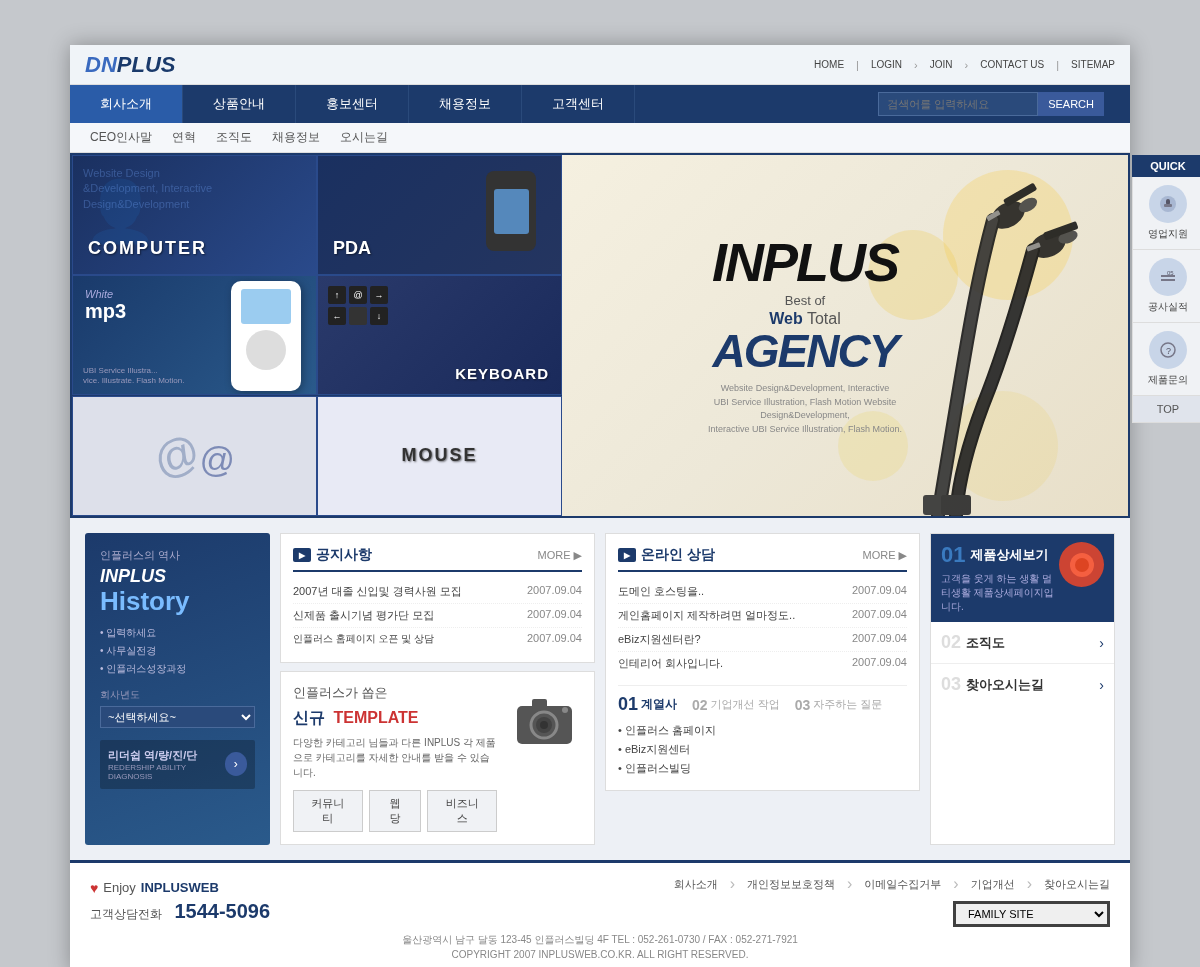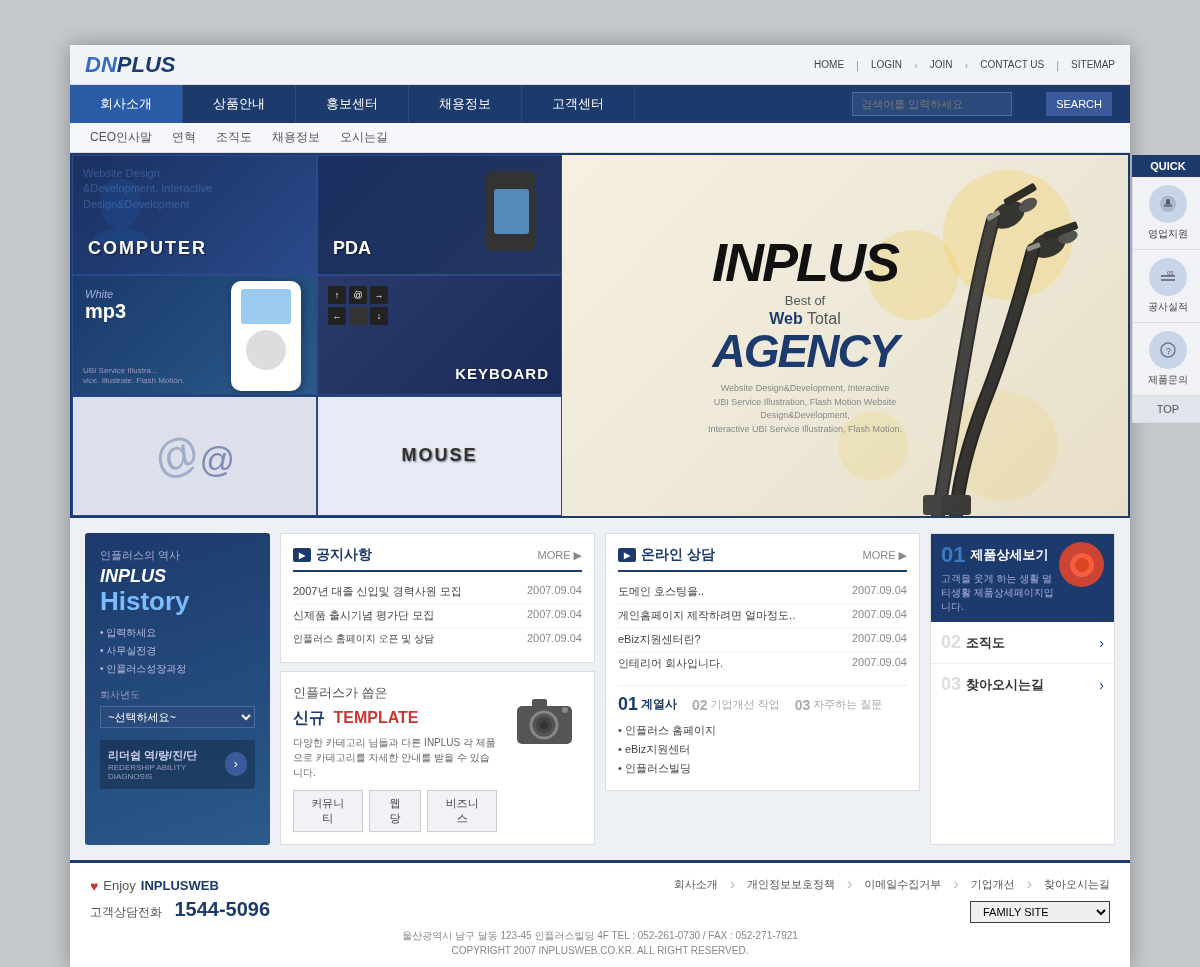--- a/index.html
+++ b/index.html
@@ -15,21 +15,21 @@
     .logo span.dn { color: #3a6abf; }
     .logo span.plus { color: #1a3a6b; }
     .top-nav { display: flex; gap: 12px; align-items: center; font-size: 11px; color: #555; }
     .top-nav a { color: #444; text-decoration: none; font-size: 10px; }
     .top-nav .sep { color: #999; }
 
     
     .main-nav { background: #1c3a6b; display: flex; align-items: center; height: 38px; }
     .main-nav .nav-item { color: #fff; font-size: 13px; padding: 0 30px; height: 38px; display: flex; align-items: center; cursor: pointer; border-right: 1px solid #2a4a7b; }
     .main-nav .nav-item:hover, .main-nav .nav-item.active { background: #2a5ca8; }
-    .main-nav .search-area { margin-left: auto; display: flex; align-items: center; padding-right: 18px; gap: 34px; }
+    .main-nav .search-area { margin-left: auto; display: flex; align-items: center; padding-right: 26px; }
     .main-nav .search-input { width: 160px; height: 24px; border: 1px solid #4a6a9b; background: #2a4a7b; color: #fff; padding: 0 8px; font-size: 11px; }
     .main-nav .search-btn { background: #3a5a9b; color: #fff; border: none; padding: 4px 10px; font-size: 11px; cursor: pointer; height: 24px; }
 
     
     .sub-nav { background: #f5f7fa; border-bottom: 1px solid #ddd; padding: 6px 20px; display: flex; gap: 20px; }
     .sub-nav a { color: #555; font-size: 12px; text-decoration: none; }
 
     
     .hero-section { display: flex; height: 365px; border: 2px solid #1c3a6b; }
     .hero-left { width: 490px; display: grid; grid-template-columns: 1fr 1fr; grid-template-rows: 1fr 1fr 1fr; background: #1c3a6b; flex-shrink: 0; }
@@ -429,21 +429,21 @@
             <span style="color:#bbb;">›</span>
             <a href="#" style="font-size:11px;color:#555;text-decoration:none;">개인정보보호정책</a>
             <span style="color:#bbb;">›</span>
             <a href="#" style="font-size:11px;color:#555;text-decoration:none;">이메일수집거부</a>
             <span style="color:#bbb;">›</span>
             <a href="#" style="font-size:11px;color:#555;text-decoration:none;">기업개선</a>
             <span style="color:#bbb;">›</span>
             <a href="#" style="font-size:11px;color:#555;text-decoration:none;">찾아오시는길</a>
           </div>
           <div style="display:flex;align-items:center;gap:6px;">
-            <select style="padding:3px 8px;font-size:11px;border:1px solid #404040;width:140px;">
+            <select style="padding:3px 8px;font-size:11px;border:3px solid #404040;width:157px;">
               <option>FAMILY SITE</option>
             </select>
           </div>
         </div>
       </div>
       <div style="font-size:10px;color:#888;text-align:center;margin-top:4px;">울산광역시 남구 달동 123-45 인플러스빌딩 4F   TEL : 052-261-0730  /  FAX : 052-271-7921</div>
       <div style="font-size:10px;color:#888;text-align:center;margin-top:2px;">COPYRIGHT 2007 INPLUSWEB.CO.KR. ALL RIGHT RESERVED.</div>
     </div>
 
   </div>

